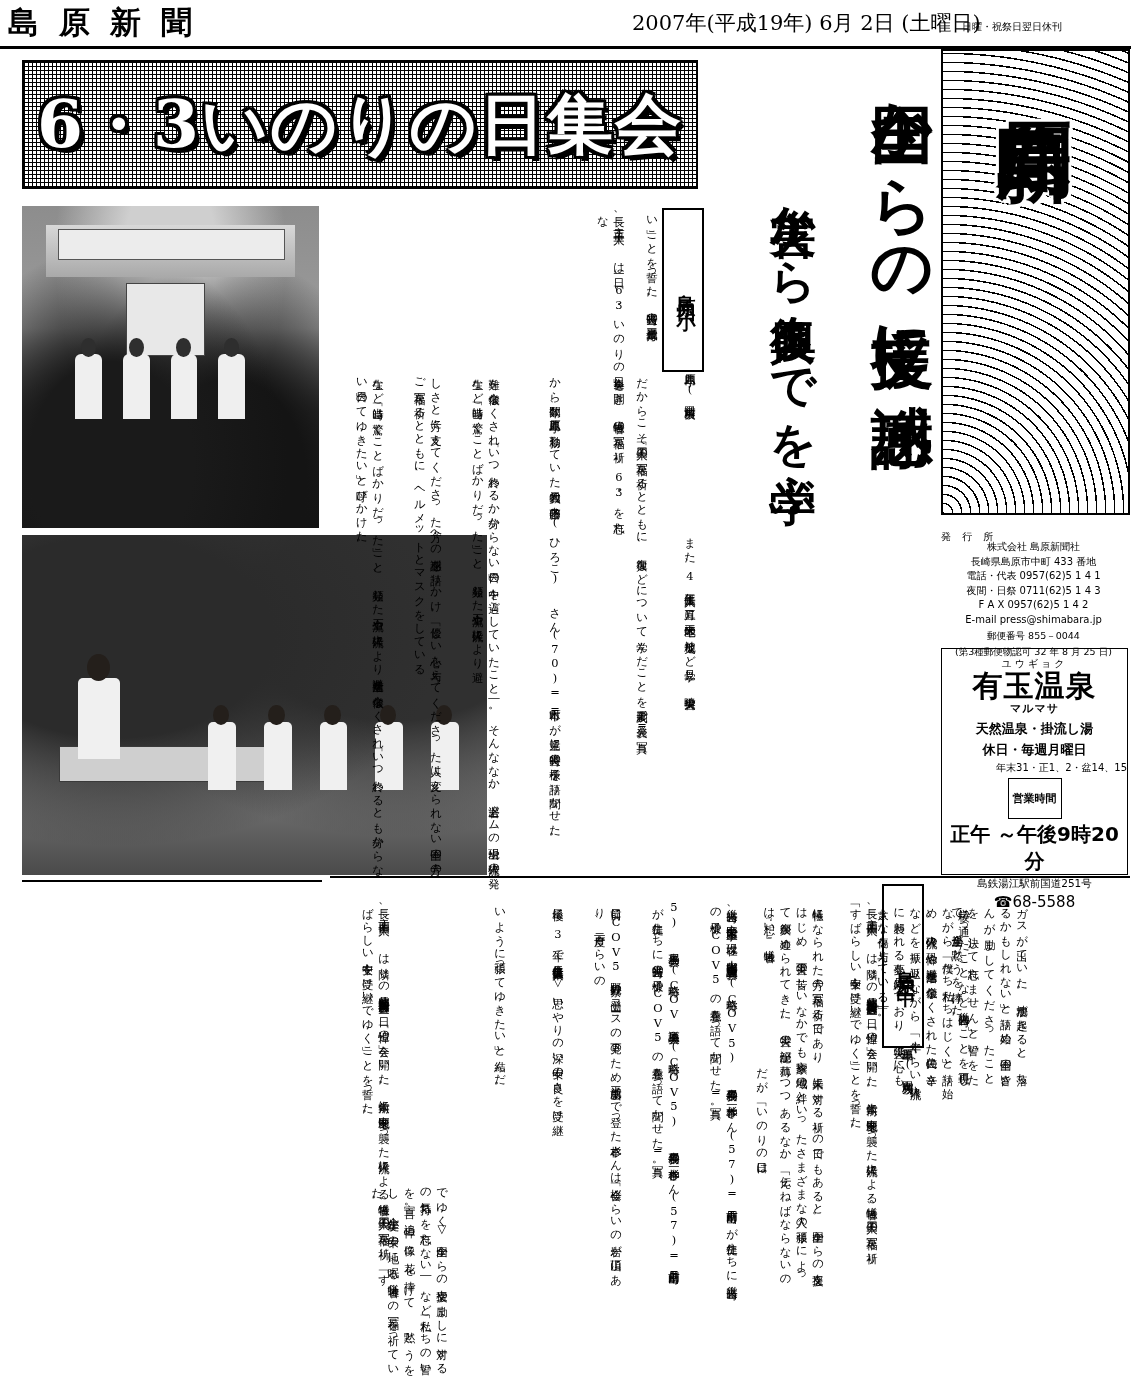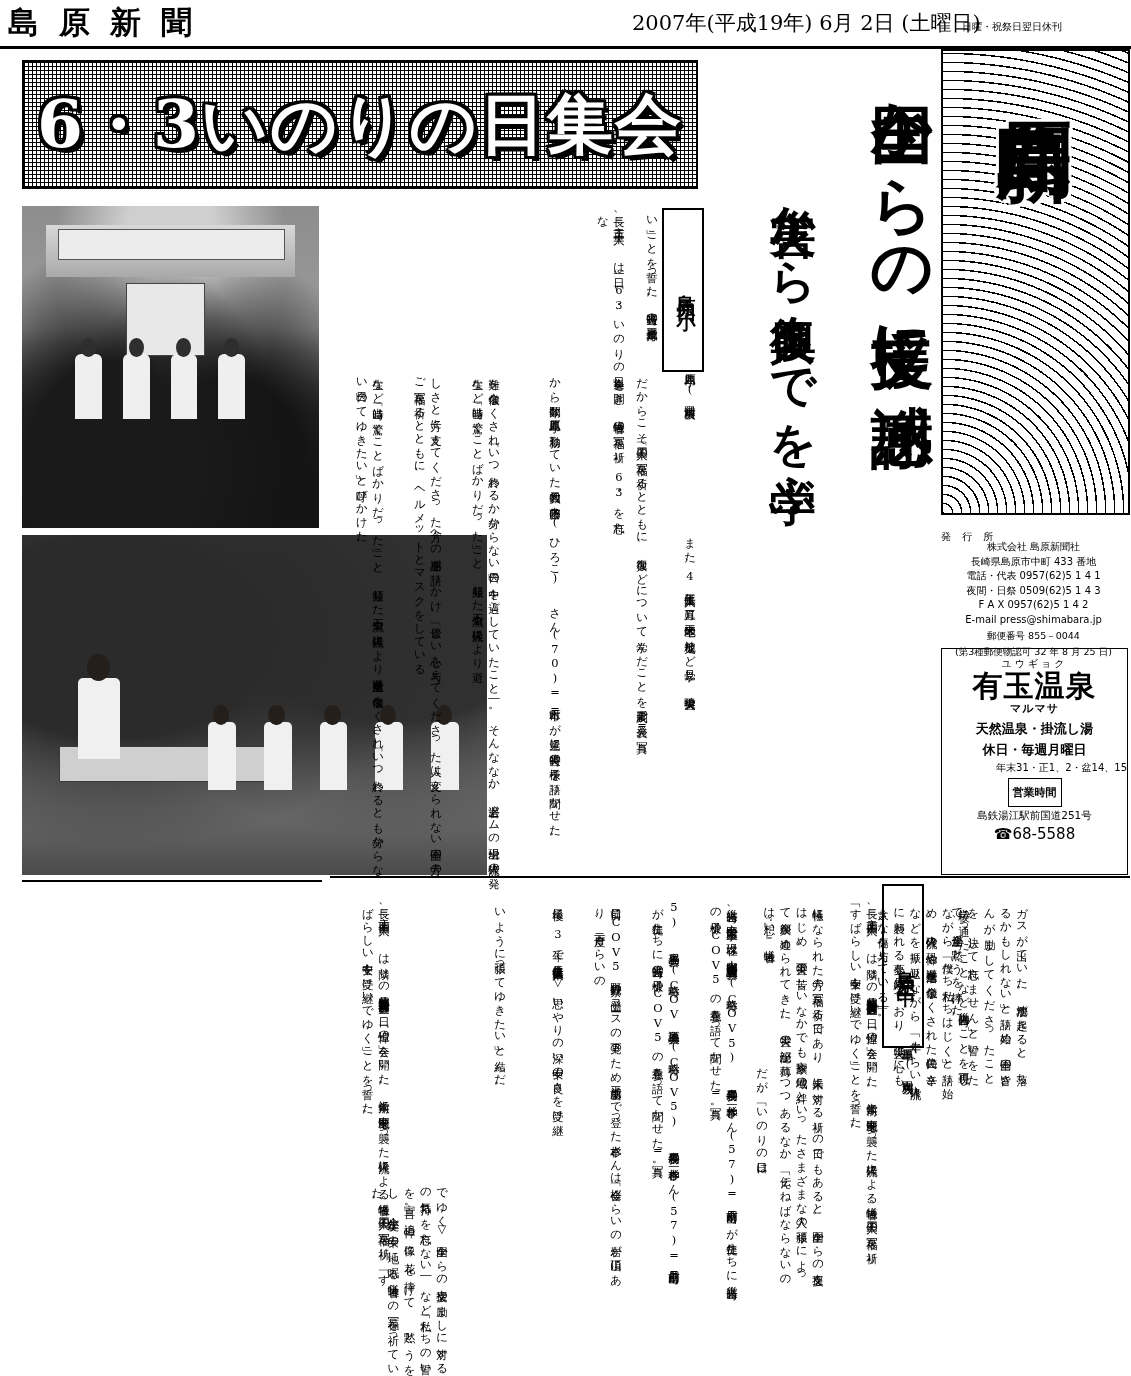--- a/index.html
+++ b/index.html
@@ -34,21 +34,21 @@
 
   
   .adbox{position:absolute;left:941px;top:648px;width:185px;height:225px;border:1px solid #000;text-align:center;}
   .ad-top{margin-top:6px;font-size:26px;font-weight:bold;font-family:"DejaVu Serif","Liberation Serif",serif;letter-spacing:18px;padding-left:18px;}
   .ad-kana{font-size:10px;letter-spacing:3px;margin-top:8px;}
   .ad-name{font-size:30px;font-weight:bold;font-family:"DejaVu Serif","Liberation Serif",serif;letter-spacing:1px;line-height:1;}
   .ad-maru{font-size:11px;font-weight:bold;letter-spacing:1px;}
   .ad-line{font-size:13px;font-weight:bold;margin-top:4px;}
   .ad-line2{font-size:13px;font-weight:bold;margin-top:3px;}
   .ad-small{font-size:10px;margin-top:2px;text-align:right;}
-  .ad-hours{font-size:11px;font-weight:bold;margin-top:3px;border:1px solid #000;display:inline-block;padding:6px 4px;}
+  .ad-hours{font-size:11px;font-weight:bold;margin-top:3px;border:1px solid #000;display:inline-block;padding:12px 4px;}
   .ad-time{font-size:20px;font-weight:bold;margin-top:2px;}
   .ad-addr{font-size:10.5px;margin-top:2px;}
   .ad-tel{font-size:15px;font-weight:normal;margin-top:2px;}
 
   
   .headline-area{position:absolute;left:700px;top:52px;width:236px;height:820px;}
   .hl-main{position:absolute;right:2px;top:4px;writing-mode:vertical-rl;text-orientation:upright;
            font-family:"DejaVu Serif","Liberation Serif",serif;font-weight:bold;font-size:62px;line-height:1.02;letter-spacing:2px;}
   .hl-sub{position:absolute;right:118px;top:120px;writing-mode:vertical-rl;text-orientation:upright;
            font-family:"DejaVu Serif","Liberation Serif",serif;font-weight:bold;font-size:46px;line-height:1.05;letter-spacing:1px;}
@@ -116,35 +116,36 @@
     </div>
   </div>
 
   <div class="pubblock">
     <div class="lbl">発 行 所</div>
   </div>
   <div class="pubinfo">
     <div class="row">株式会社 島原新聞社</div>
     <div class="row">長崎県島原市中町 433 番地</div>
     <div class="row">電話・代表 0957(62)5 1 4 1</div>
-    <div class="row">夜間・日祭 0509(62)5 1 4 3</div>
+    <div class="row">夜間・日祭 0711(62)5 1 4 3</div>
     <div class="row">F A X     0957(62)5 1 4 2</div>
     <div class="row">E-mail   press@shimabara.jp</div>
     <div class="pub-post">郵便番号 855－0044</div>
     <div class="pub-post">(第3種郵便物認可 32 年 8 月 25 日)</div>
   </div>
 
   <div class="adbox">
     <div class="ad-kana">ユウギョク</div>
     <div class="ad-name">有玉温泉</div>
     <div class="ad-maru">マルマサ</div>
     <div class="ad-line">天然温泉・掛流し湯</div>
     <div class="ad-line2">休日・毎週月曜日</div>
     <div class="ad-small">年末31・正1、2・盆14、15</div>
     <div class="ad-hours">営業時間</div>
+    <div class="ad-time">正午 ～午後9時20分</div>
     <div class="ad-addr">島鉄湯江駅前国道251号</div>
     <div class="ad-tel">☎68-5588</div>
   </div>
 
   <div class="headline-area">
     <div class="hl-main">全国からの支援に感謝</div>
     <div class="hl-sub">災害から復興までを学ぶ</div>
   </div>
 
   <div class="banner">

